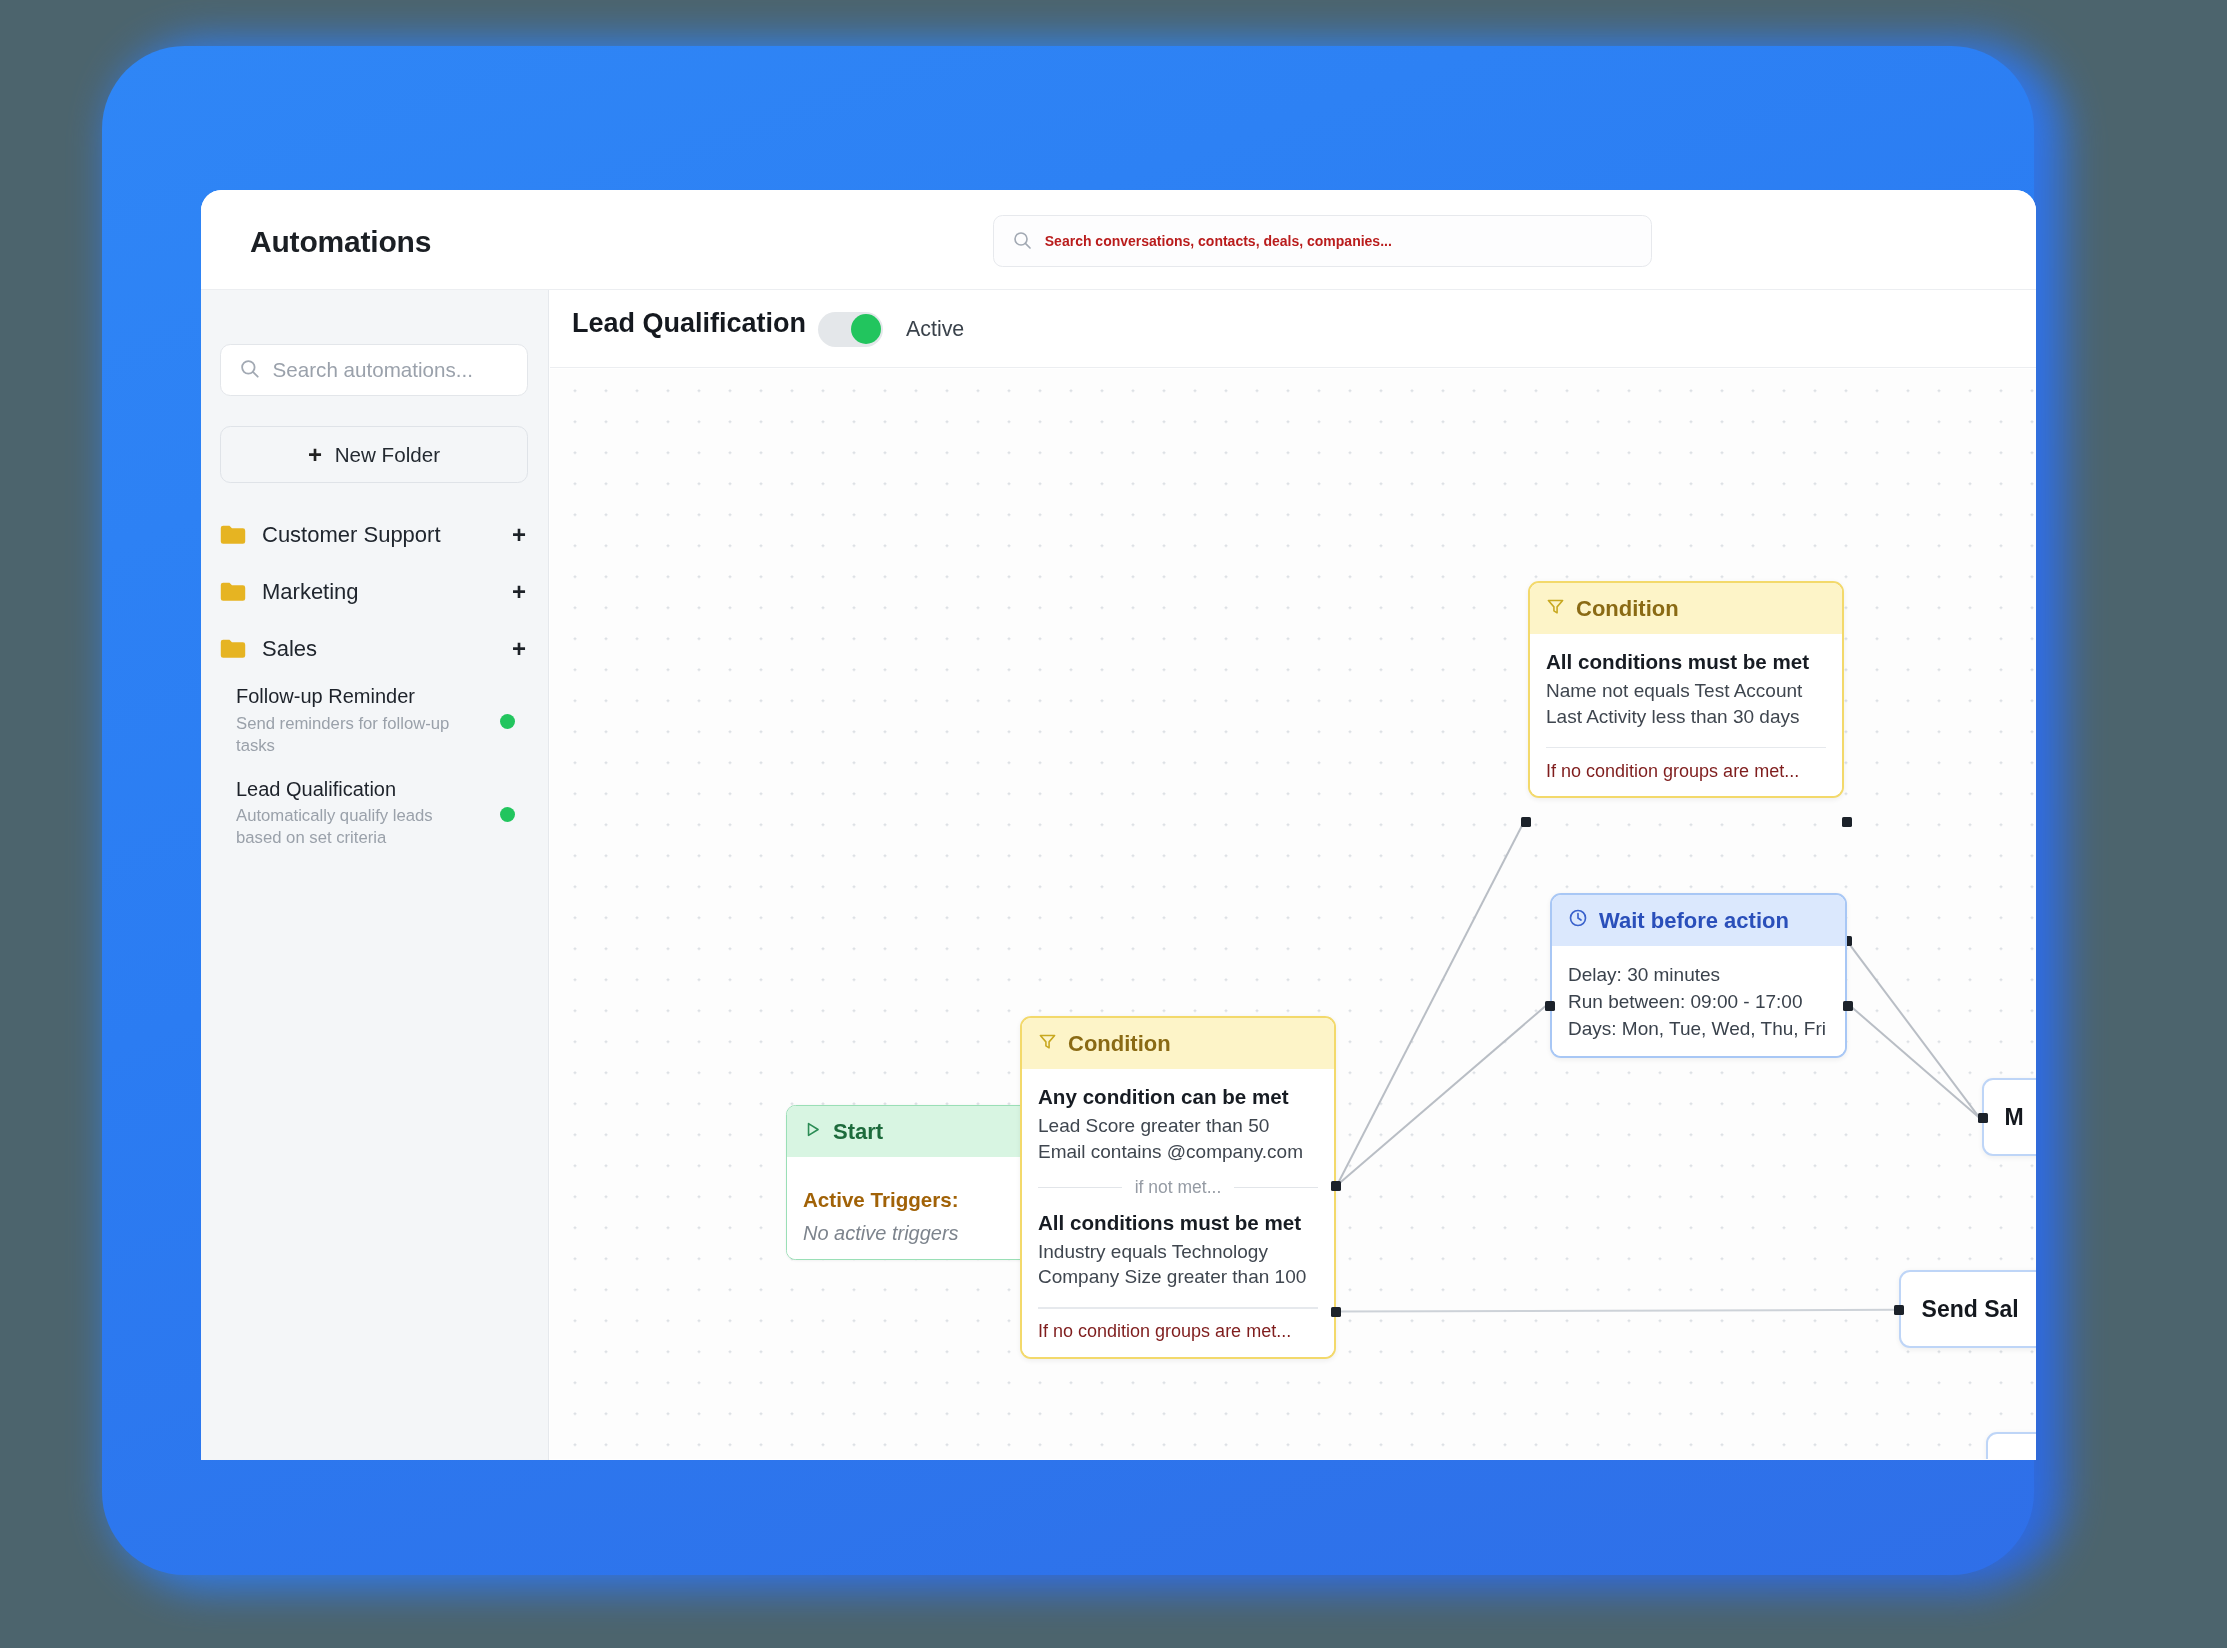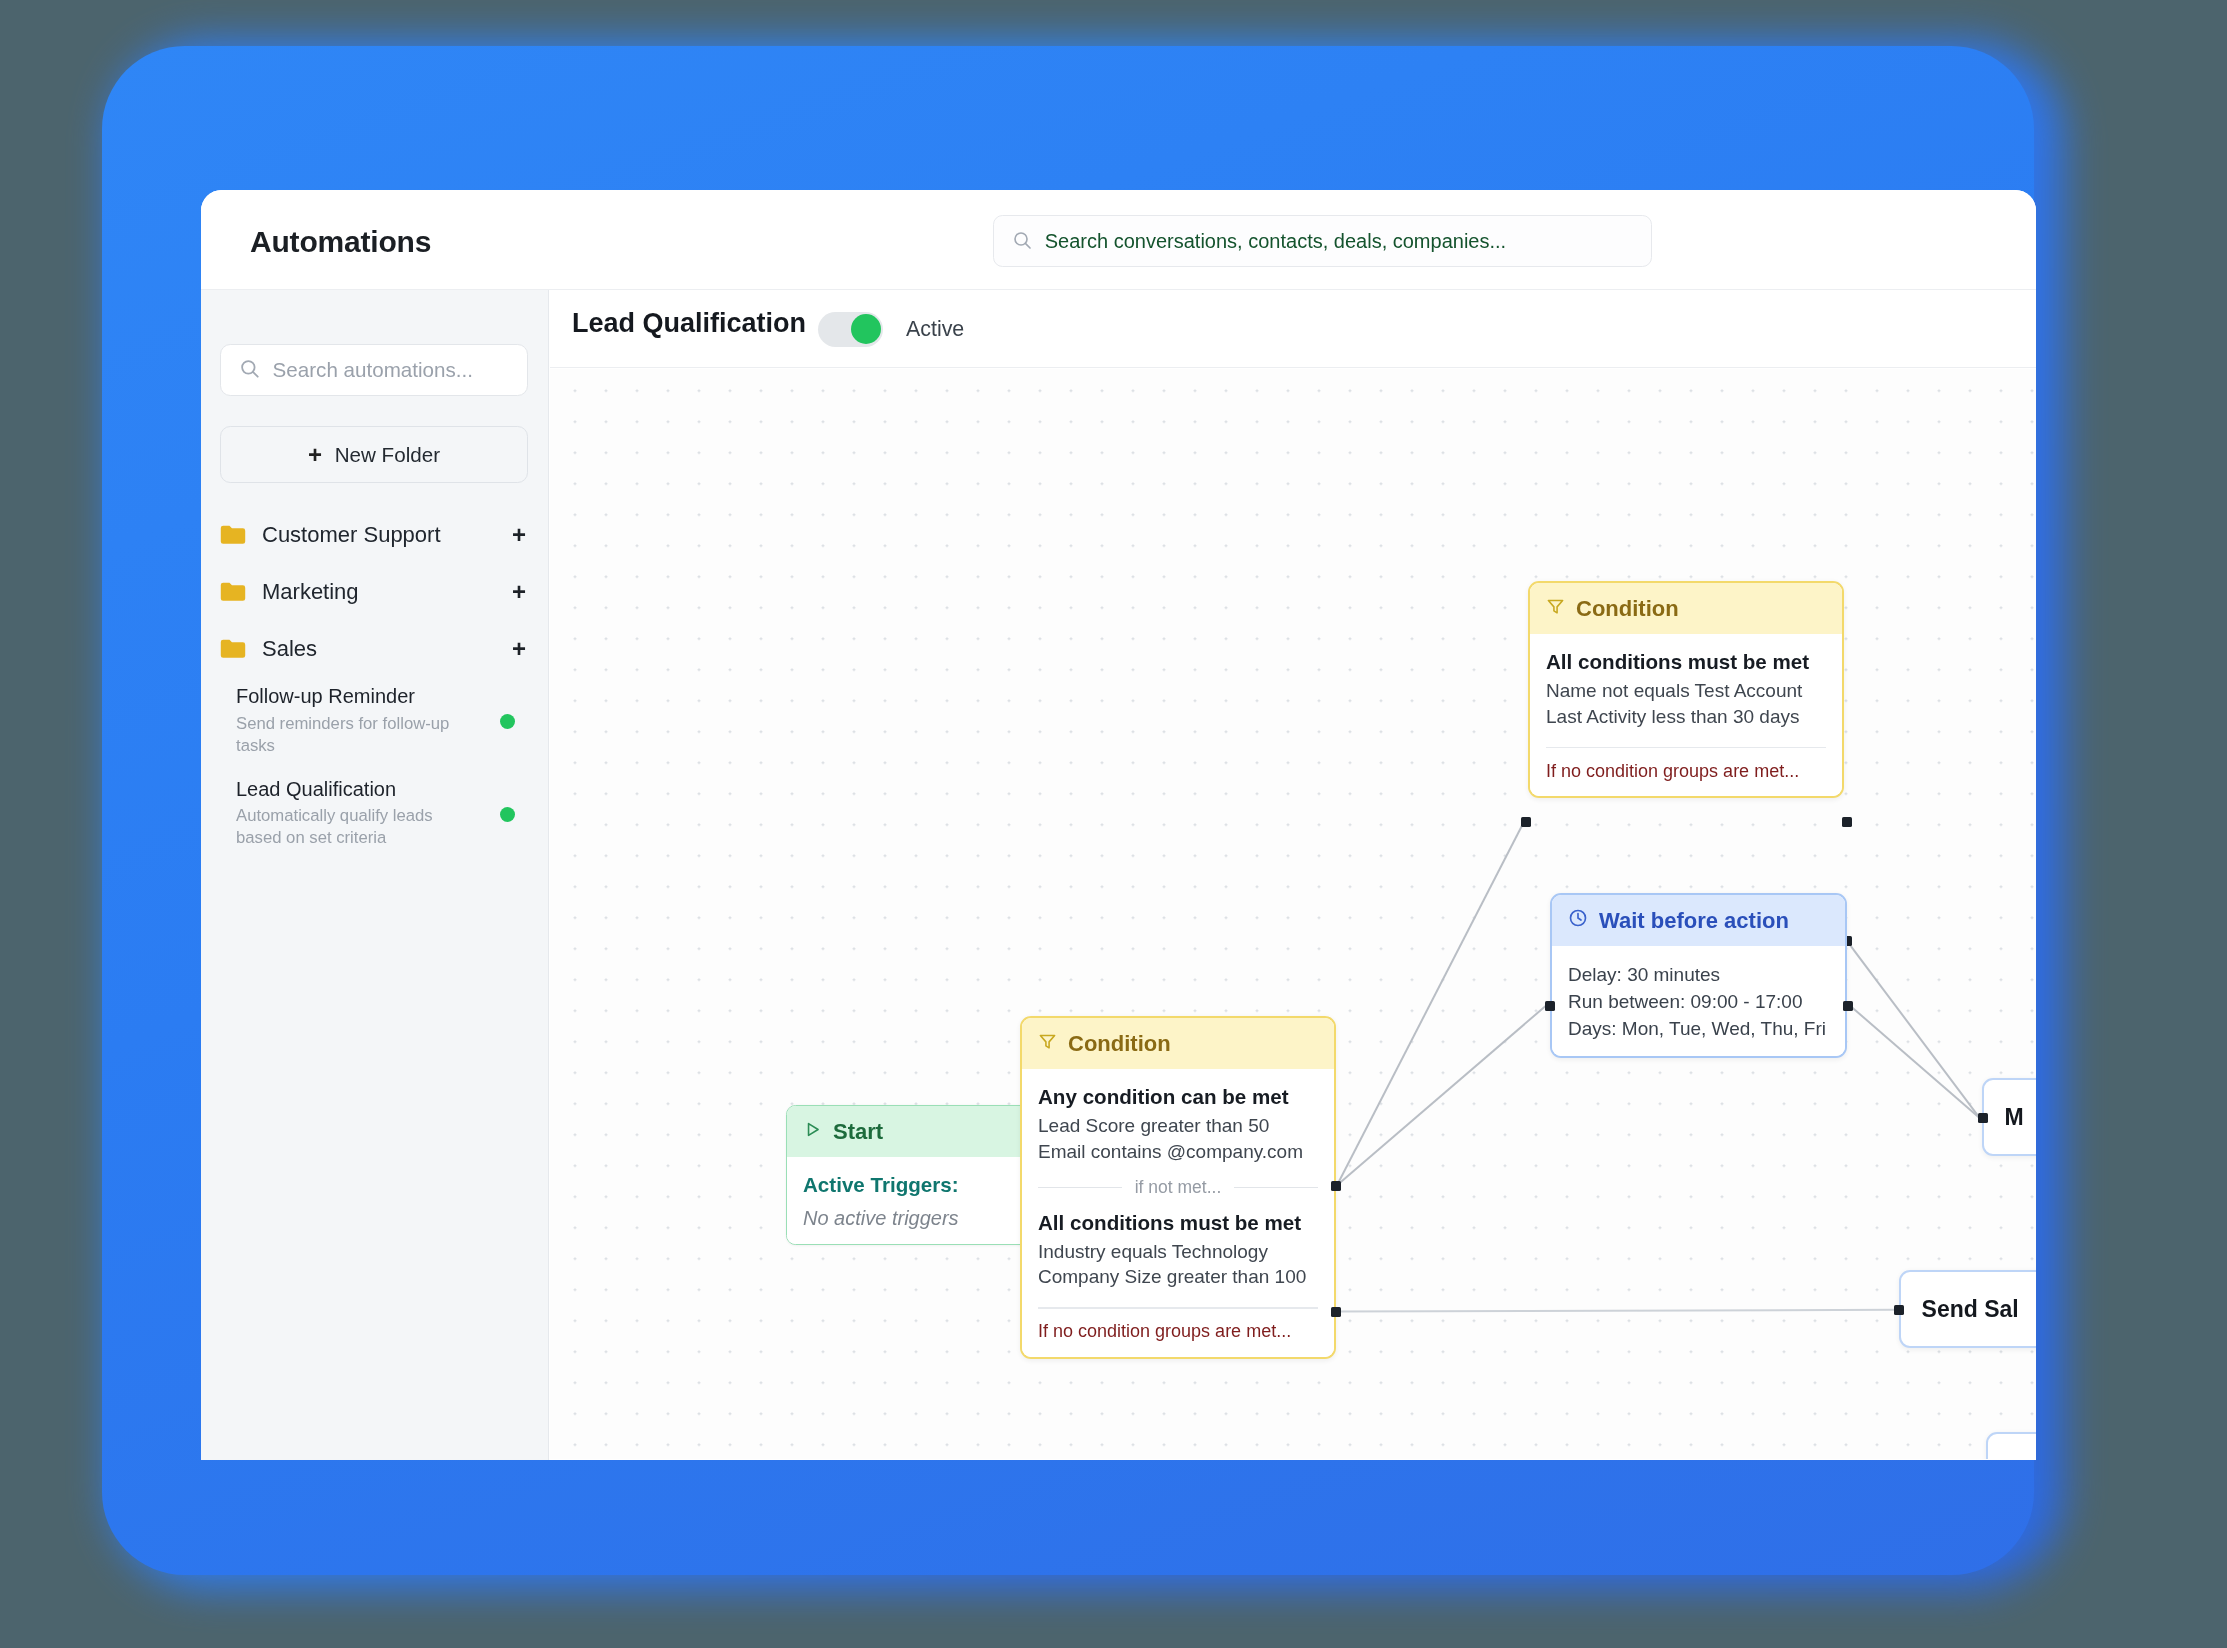--- a/index.html
+++ b/index.html
@@ -53,21 +53,21 @@
   #global-search {
     position: absolute; left: 792px; top: 25.4px;
     width: 659px; height: 52px;
     background: #fdfdfe;
     border: 1.6px solid #e7e9ed;
     border-radius: 9.5px;
     display: flex; align-items: center; padding-left: 17.5px;
   }
   #global-search .mag { flex: 0 0 auto; margin-right: 12.7px; }
   #global-search-placeholder {
-    font-size: 20px; color: #14532d; white-space: nowrap;
+    font-size: 14px; color: #b91c1c; white-space: nowrap; font-weight: bold;
   }
 
   
   #sidebar {
     position: absolute; left: 0; top: 100px;
     width: 348px; height: 1170px;
     background: #f4f6f8;
     border-right: 1.6px solid #e6e9ed;
   }
   #sidebar-search {
@@ -166,21 +166,21 @@
   .node-bd { padding: 16px 16px 14.3px 16px; background: #fff; }
 
   
   #node-start {
     left: 236px; top: 736px; width: 295px;
     border: 1.6px solid #9adfb6; border-radius: 9.5px;
     background: #fff; overflow: hidden;
     box-shadow: 0 0.8px 2.4px rgba(0,0,0,.05);
   }
   #node-start .node-hd { background: #d8f5e2; color: #1d6b3c; }
-  #start-triggers-label { font-size: 20.6px; font-weight: bold; color: #0f766e; margin-bottom: 9.5px; }
+  #start-triggers-label { font-size: 20.6px; font-weight: bold; color: #a16207; margin-bottom: 9.5px; margin-top: 15px; }
   #start-triggers-value { font-size: 20px; color: #7d848d; font-style: italic; }
 
   
   .cond {
     border: 2.4px solid #f3d96b; border-radius: 11px;
     background: #fff; overflow: hidden;
     box-shadow: 0 1.6px 4.8px rgba(0,0,0,.06);
     margin-top: 12px;
   }
   .cond .node-hd { background: #fdf4c8; color: #8a6a14; }

